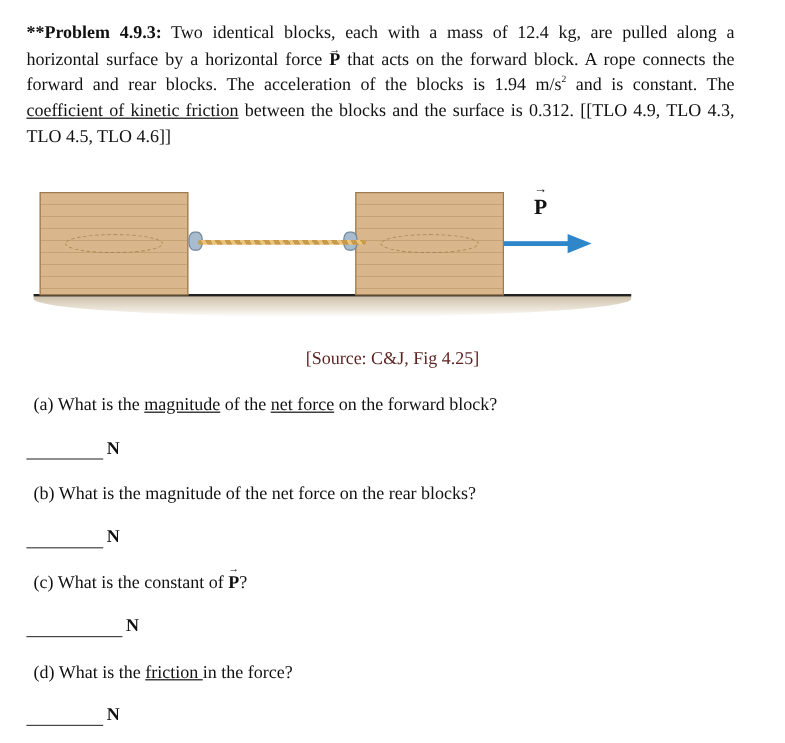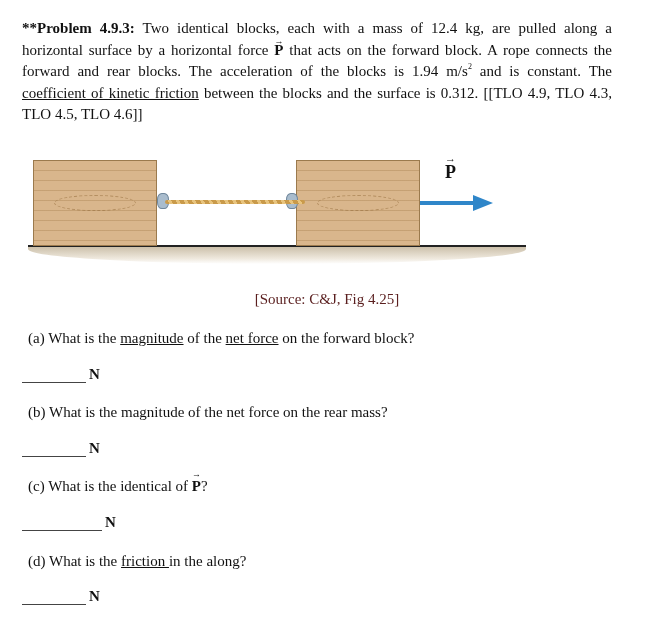--- a/index.html
+++ b/index.html
@@ -74,33 +74,33 @@
 <div class="source">[Source: C&amp;J, Fig 4.25]</div>
 
 <div class="q" style="top:330px">
   <span>(a) What is the </span><span class="u">magnitude</span><span> of the </span><span class="u">net force</span><span> on the forward block?</span>
 </div>
 <div class="answer" style="top:366px">
   <span class="blank" style="width:64px"></span>
     <span class="unit">N</span>
 </div>
 
-<div class="q" style="top:404px">(b) What is the magnitude of the net force on the rear mass?</div>
+<div class="q" style="top:404px">(b) What is the magnitude of the net force on the rear blocks?</div>
 <div class="answer" style="top:440px">
   <span class="blank" style="width:64px"></span>
     <span class="unit">N</span>
 </div>
 
 <div class="q" style="top:478px">
-  <span>(c) What is the identical of </span><span class="vec">P</span><span>?</span>
+  <span>(c) What is the constant of </span><span class="vec">P</span><span>?</span>
 </div>
 <div class="answer" style="top:514px">
   <span class="blank" style="width:80px"></span>
     <span class="unit">N</span>
 </div>
 
 <div class="q" style="top:553px">
-  <span>(d) What is the </span><span class="u">friction </span><span>in the along?</span>
+  <span>(d) What is the </span><span class="u">friction </span><span>in the force?</span>
 </div>
 <div class="answer" style="top:588px">
   <span class="blank" style="width:64px"></span>
     <span class="unit">N</span>
 </div>
 
 </body></html>

